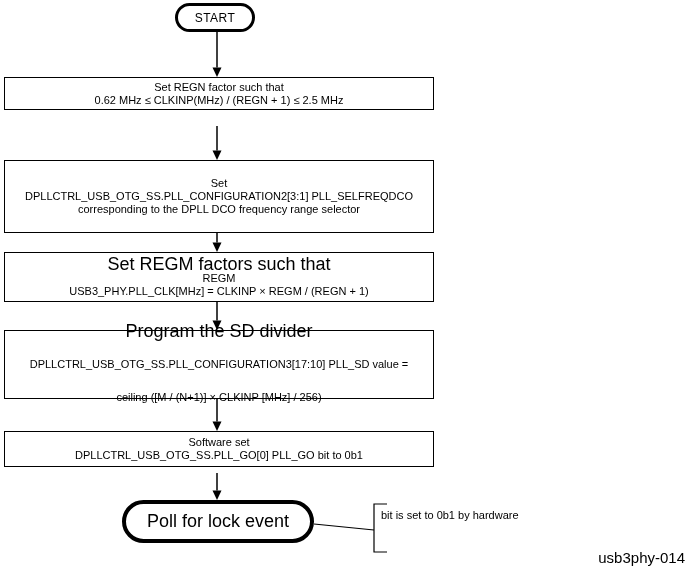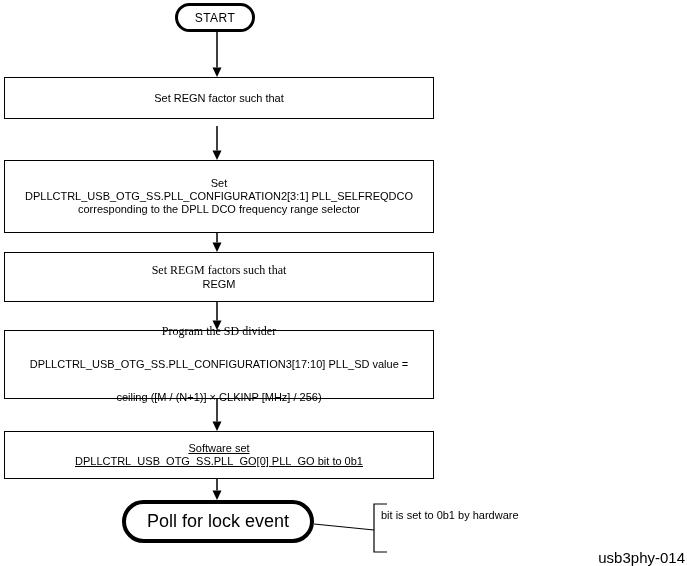--- a/index.html
+++ b/index.html
@@ -64,32 +64,31 @@
     align-items: center;
     justify-content: center;
     text-align: center;
   }
   .box-line {
     font-size: 11px;
     line-height: 13px;
     white-space: nowrap;
   }
   .box-line-title {
-    font-size: 12px;
+    font-size: 18px;
     line-height: 15px;
     white-space: nowrap;
-    font-family: Liberation Serif, serif;
   }
-  #step-box-1 { top: 77px;  height: 42px; }
+  #step-box-1 { top: 77px;  height: 33px; }
   #step-box-2 { top: 160px; height: 73px; }
   #step-box-3 { top: 252px; height: 50px; }
   #step-box-4 { top: 330px; height: 69px; gap: 12px; }
   #step-box-4 .box-line { line-height: 21px; }
   #step-box-4 .box-line-title { line-height: 21px; }
-  #step-box-5 { top: 431px; height: 48px; text-decoration: underline; }
+  #step-box-5 { top: 431px; height: 36px; }
   #annotation-note {
     position: absolute;
     left: 381px;
     top: 508px;
     width: 304px;
     font-size: 11px;
     line-height: 14px;
     text-align: left;
     white-space: nowrap;
   }
@@ -130,31 +129,33 @@
     <line x1="314" y1="524" x2="374" y2="530" stroke="#000" stroke-width="1.2"></line>
     <polyline points="387,504 374,504 374,552 387,552" fill="none" stroke="#000" stroke-width="1.2"></polyline>
   </svg>
 
   <div id="start-terminal" class="terminal">
     <span>START</span>
   </div>
 
   <div id="step-box-1" class="process-box">
     <div class="box-line">Set REGN factor such that</div>
+    <div class="box-line">0.62 MHz ≤ CLKINP(MHz) / (REGN + 1) ≤ 2.5 MHz</div>
   </div>
 
   <div id="step-box-2" class="process-box">
     <div class="box-line">Set</div>
     <div class="box-line">DPLLCTRL_USB_OTG_SS.PLL_CONFIGURATION2[3:1] PLL_SELFREQDCO</div>
     <div class="box-line">corresponding to the DPLL DCO frequency range selector</div>
   </div>
 
   <div id="step-box-3" class="process-box">
     <div class="box-line-title">Set REGM factors such that</div>
     <div class="box-line">REGM</div>
+    <div class="box-line">USB3_PHY.PLL_CLK[MHz] = CLKINP × REGM / (REGN + 1)</div>
   </div>
 
   <div id="step-box-4" class="process-box">
     <div class="box-line-title">Program the SD divider</div>
     <div class="box-line">DPLLCTRL_USB_OTG_SS.PLL_CONFIGURATION3[17:10] PLL_SD value =</div>
     <div class="box-line">ceiling ([M / (N+1)] × CLKINP [MHz] / 256)</div>
   </div>
 
   <div id="step-box-5" class="process-box">
     <div class="box-line">Software set</div>

